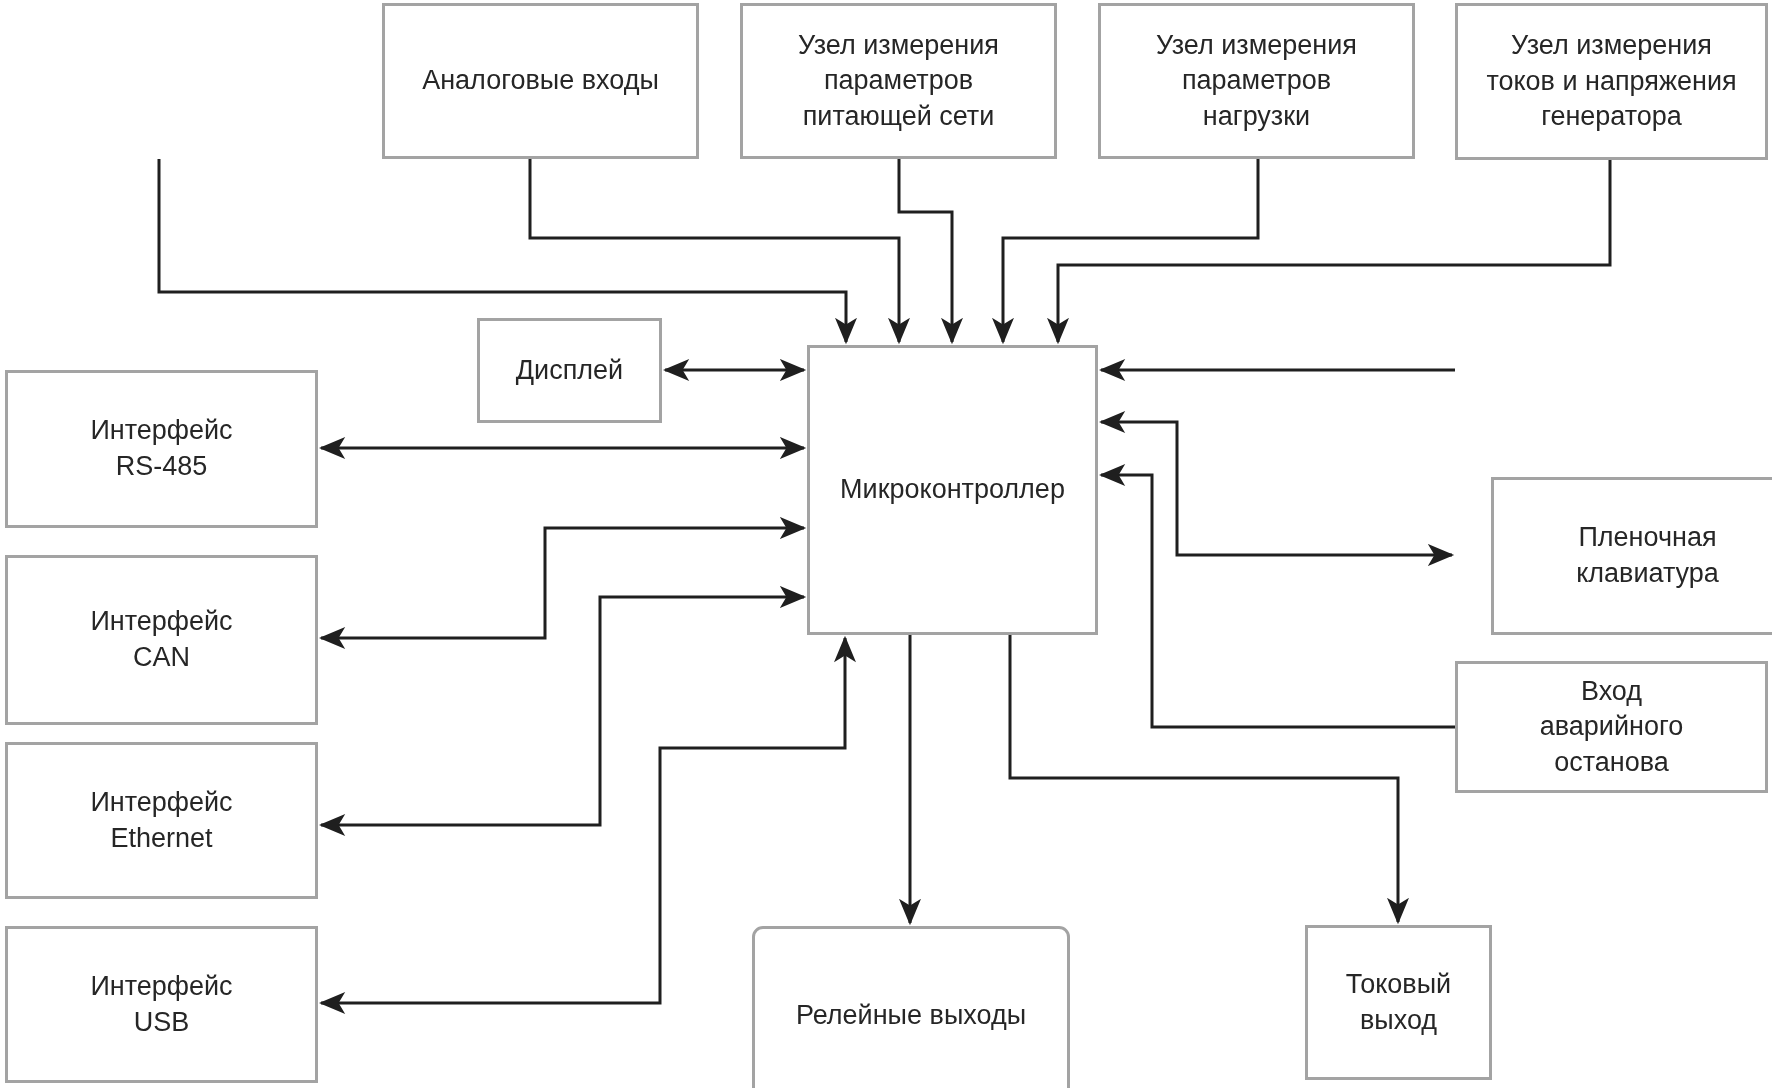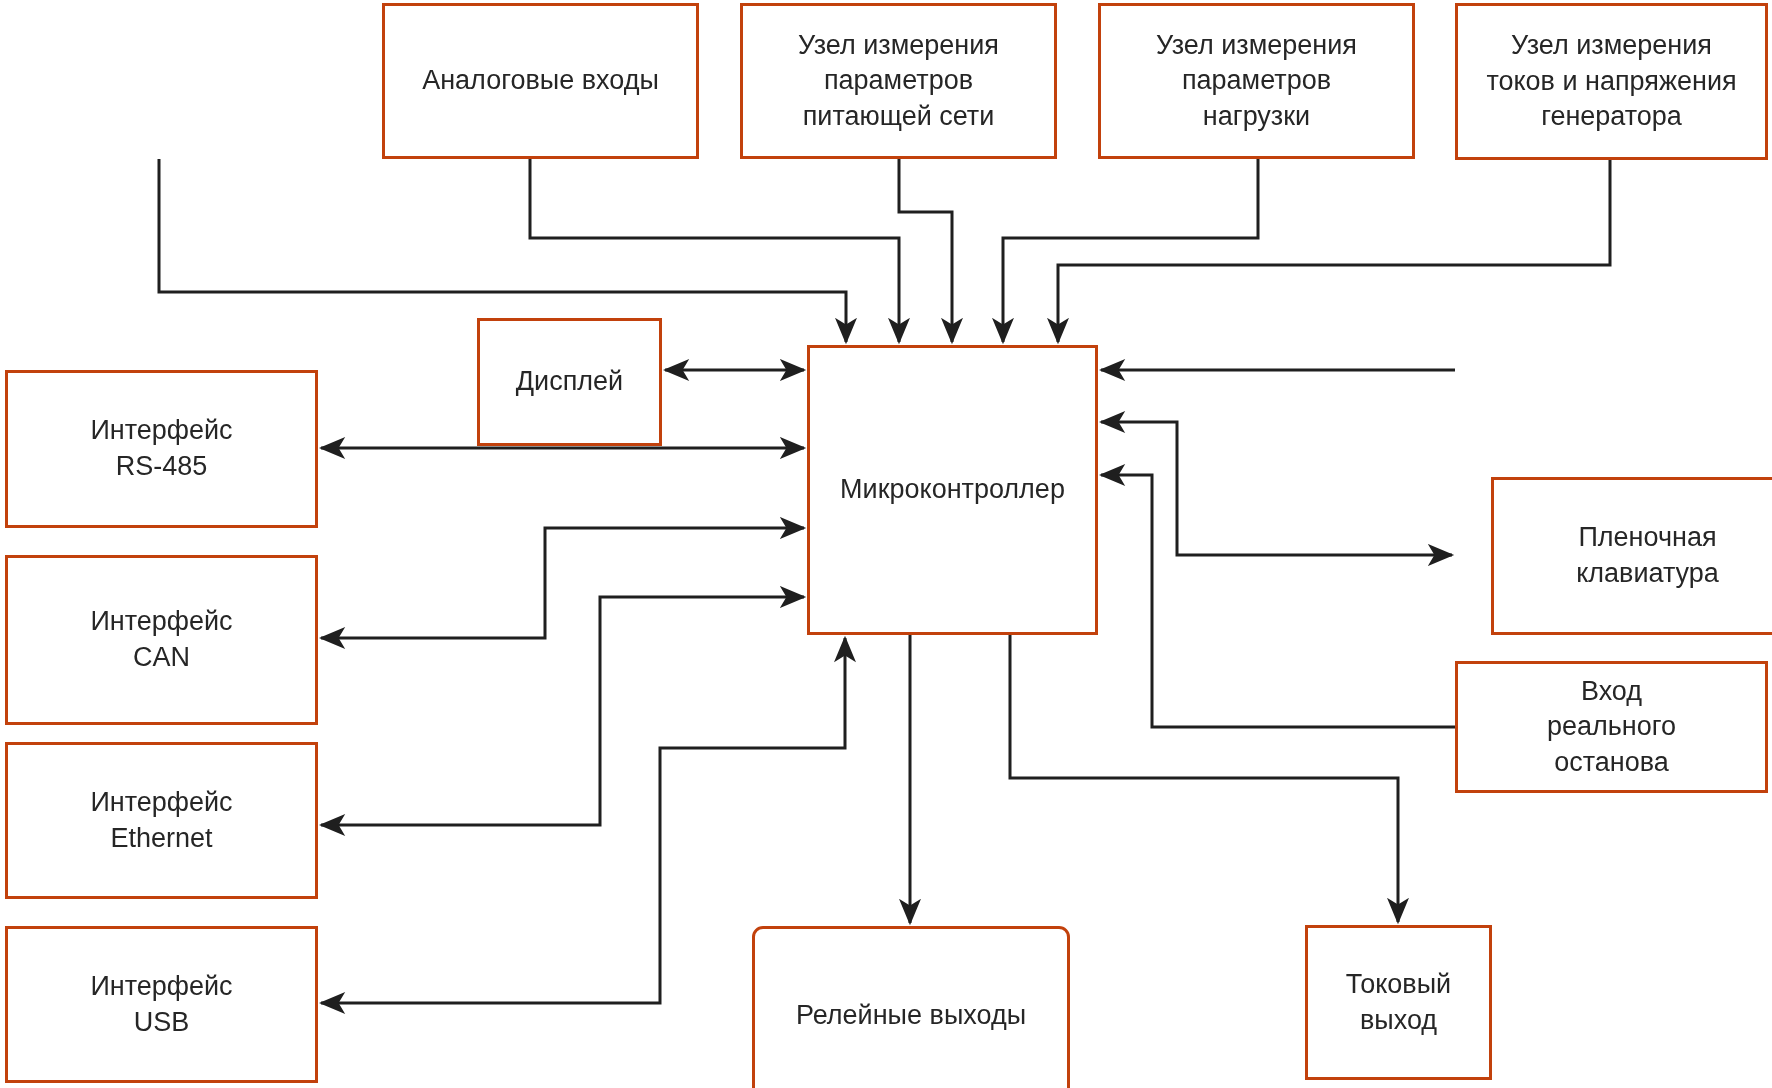--- a/index.html
+++ b/index.html
@@ -20,21 +20,21 @@
     left: 0;
     top: 0;
     width: 1772px;
     height: 1088px;
     pointer-events: none;
   }
   .node {
     position: absolute;
     box-sizing: border-box;
     background: #ffffff;
-    border: 3px solid #c2410c;
+    border: 3px solid #a3a3a3;
     display: flex;
     align-items: center;
     justify-content: center;
     text-align: center;
   }
   .node .label {
     color: #262626;
     font-size: 27px;
     line-height: 1.32;
     white-space: pre-line;
@@ -80,21 +80,21 @@
   <div class="node" style="left: 1098px; top: 3px; width: 317px; height: 156px;">
       <span class="label">Узел измерения
 параметров
 нагрузки</span>
     </div>
   <div class="node" style="left: 1455px; top: 3px; width: 313px; height: 157px;">
       <span class="label">Узел измерения
 токов и напряжения
 генератора</span>
     </div>
-  <div class="node" style="left: 477px; top: 318px; width: 185px; height: 128px;">
+  <div class="node" style="left: 477px; top: 318px; width: 185px; height: 105px;">
       <span class="label">Дисплей</span>
     </div>
   <div class="node" style="left: 807px; top: 345px; width: 291px; height: 290px;">
       <span class="label">Микроконтроллер</span>
     </div>
   <div class="node" style="left: 5px; top: 370px; width: 313px; height: 158px;">
       <span class="label">Интерфейс
 RS-485</span>
     </div>
   <div class="node" style="left: 5px; top: 555px; width: 313px; height: 170px;">
@@ -108,21 +108,21 @@
   <div class="node" style="left: 5px; top: 926px; width: 313px; height: 157px;">
       <span class="label">Интерфейс
 USB</span>
     </div>
   <div class="node" style="left: 1455px; top: 477px; width: 313px; height: 158px; margin-left: 36px;">
       <span class="label">Пленочная
 клавиатура</span>
     </div>
   <div class="node" style="left: 1455px; top: 661px; width: 313px; height: 132px;">
       <span class="label">Вход
-реального
+аварийного
 останова</span>
     </div>
   <div class="node" style="left: 752px; top: 926px; width: 318px; height: 180px; border-radius: 11px;">
       <span class="label">Релейные выходы</span>
     </div>
   <div class="node" style="left: 1305px; top: 925px; width: 187px; height: 155px;">
       <span class="label">Токовый
 выход</span>
     </div>
 

